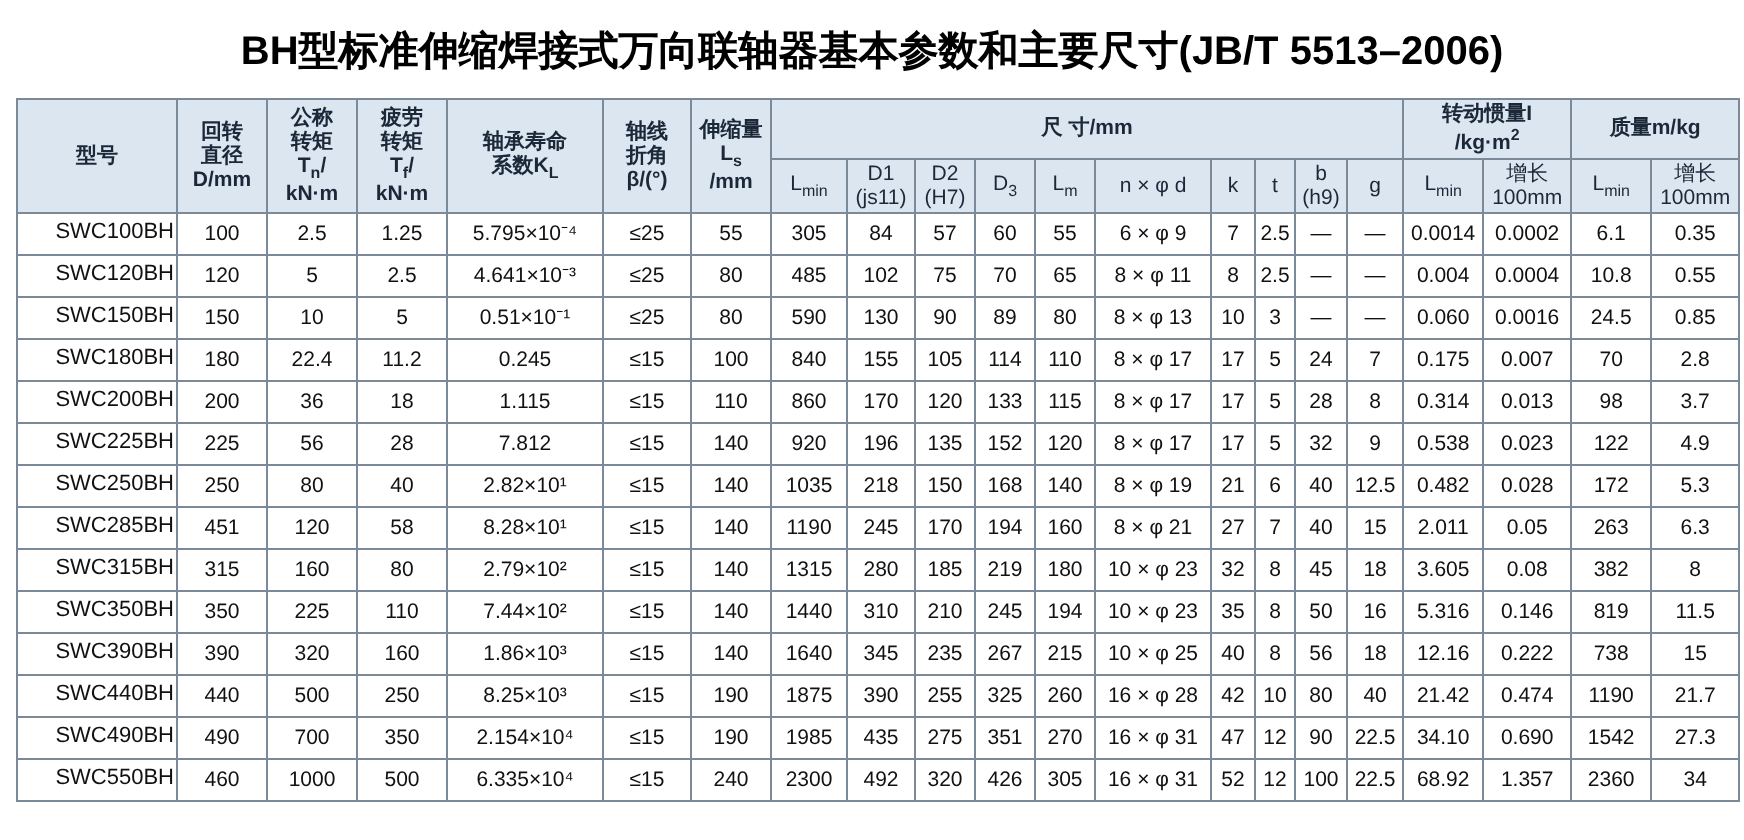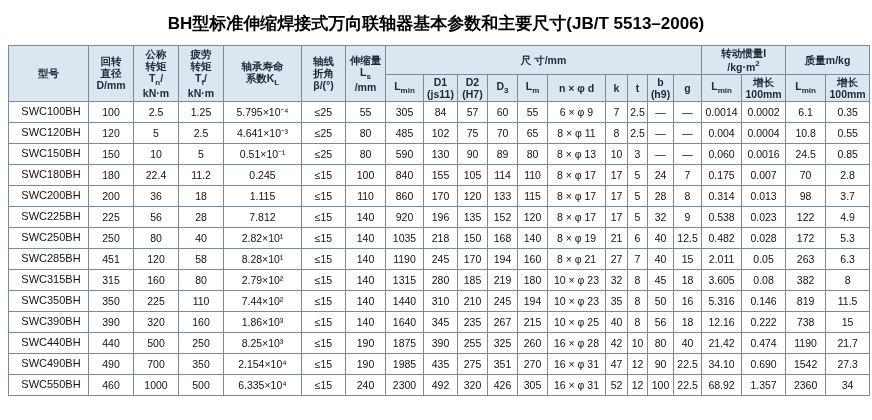--- a/index.html
+++ b/index.html
@@ -10,21 +10,21 @@
     background: #ffffff;
     font-family: "Liberation Sans", sans-serif;
     color: #000000;
   }
   .page {
     width: 872px;
     padding: 0;
   }
   .title {
     text-align: center;
-    font-size: 17px;
+    font-size: 20px;
     font-weight: bold;
     padding: 12px 0 10px 0;
     letter-spacing: 0px;
     color: #000;
   }
   table.spec {
     border-collapse: collapse;
     width: 856px;
     margin: 0 8px;
     table-layout: fixed;
@@ -35,29 +35,29 @@
     vertical-align: middle;
     font-size: 10.5px;
     padding: 1px 1px;
     line-height: 1.15;
   }
   thead th {
     background: #dce6f1;
     font-weight: bold;
     color: #1b2838;
   }
-  thead th.lvl2 { font-weight: bold; }
+  thead th.lvl2 { font-weight: normal; }
   tbody td {
     background: #ffffff;
     height: 21px;
     white-space: nowrap;
     color: #111;
   }
   tbody td.model {
-    text-align: center;
+    text-align: right;
     padding-left: 6px;
     font-size: 11px;
   }
   .sub { font-size: 8px; vertical-align: sub; }
   .sup { font-size: 8px; vertical-align: super; }
   .two-line { line-height: 1.2; }
 </style>
 </head>
 <body>
 

